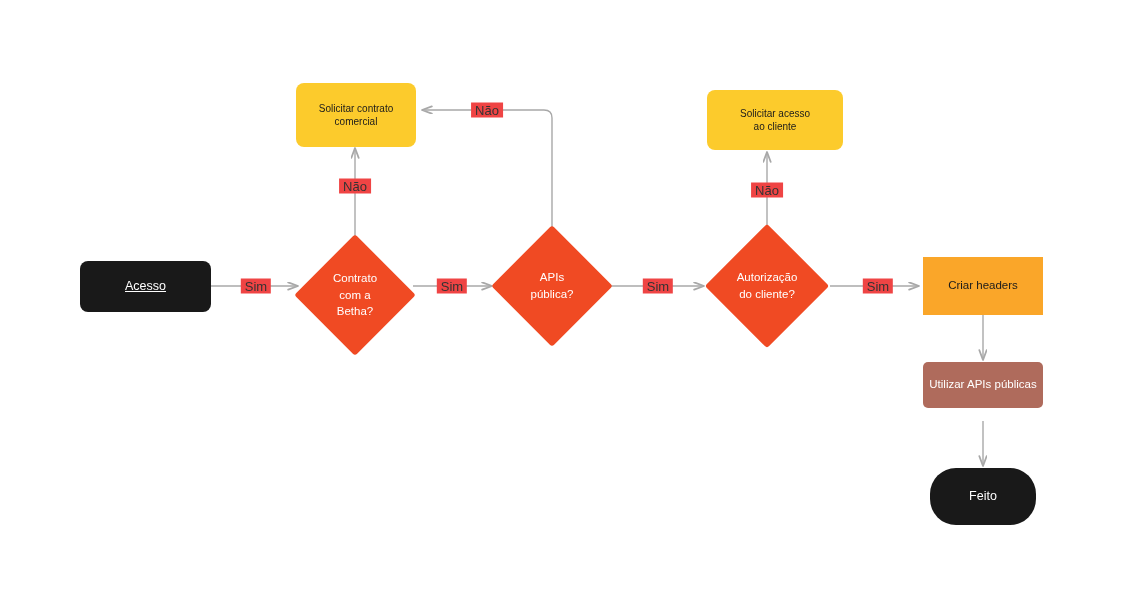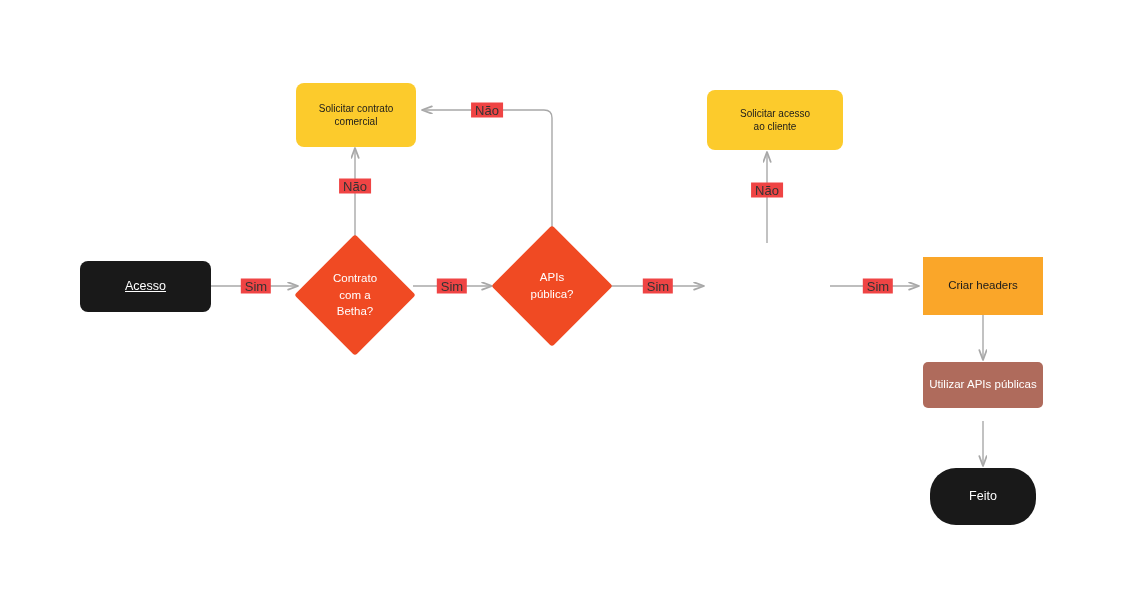--- a/index.html
+++ b/index.html
@@ -149,20 +149,25 @@
 com a
 Betha?</div>
   </div>
 
   <div class="node-decision-wrap" style="left:509px; top:243px; width:86px; height:86px;">
     <div class="node-decision"></div>
     <div class="node-decision-label">APIs
 pública?</div>
   </div>
 
+  <div class="node-decision-wrap" style="left:723px; top:242px; width:88px; height:88px;">
+    <div class="node-decision"></div>
+    <div class="node-decision-label">Autorização
+do cliente?</div>
+  </div>
 
   <div class="node node-process-yellow" style="left:296px; top:83px; width:120px; height:64px;">
     <span>Solicitar contrato
 comercial</span>
   </div>
 
   <div class="node node-process-yellow" style="left:707px; top:90px; width:136px; height:60px;">
     <span>Solicitar acesso
 ao cliente</span>
   </div>

